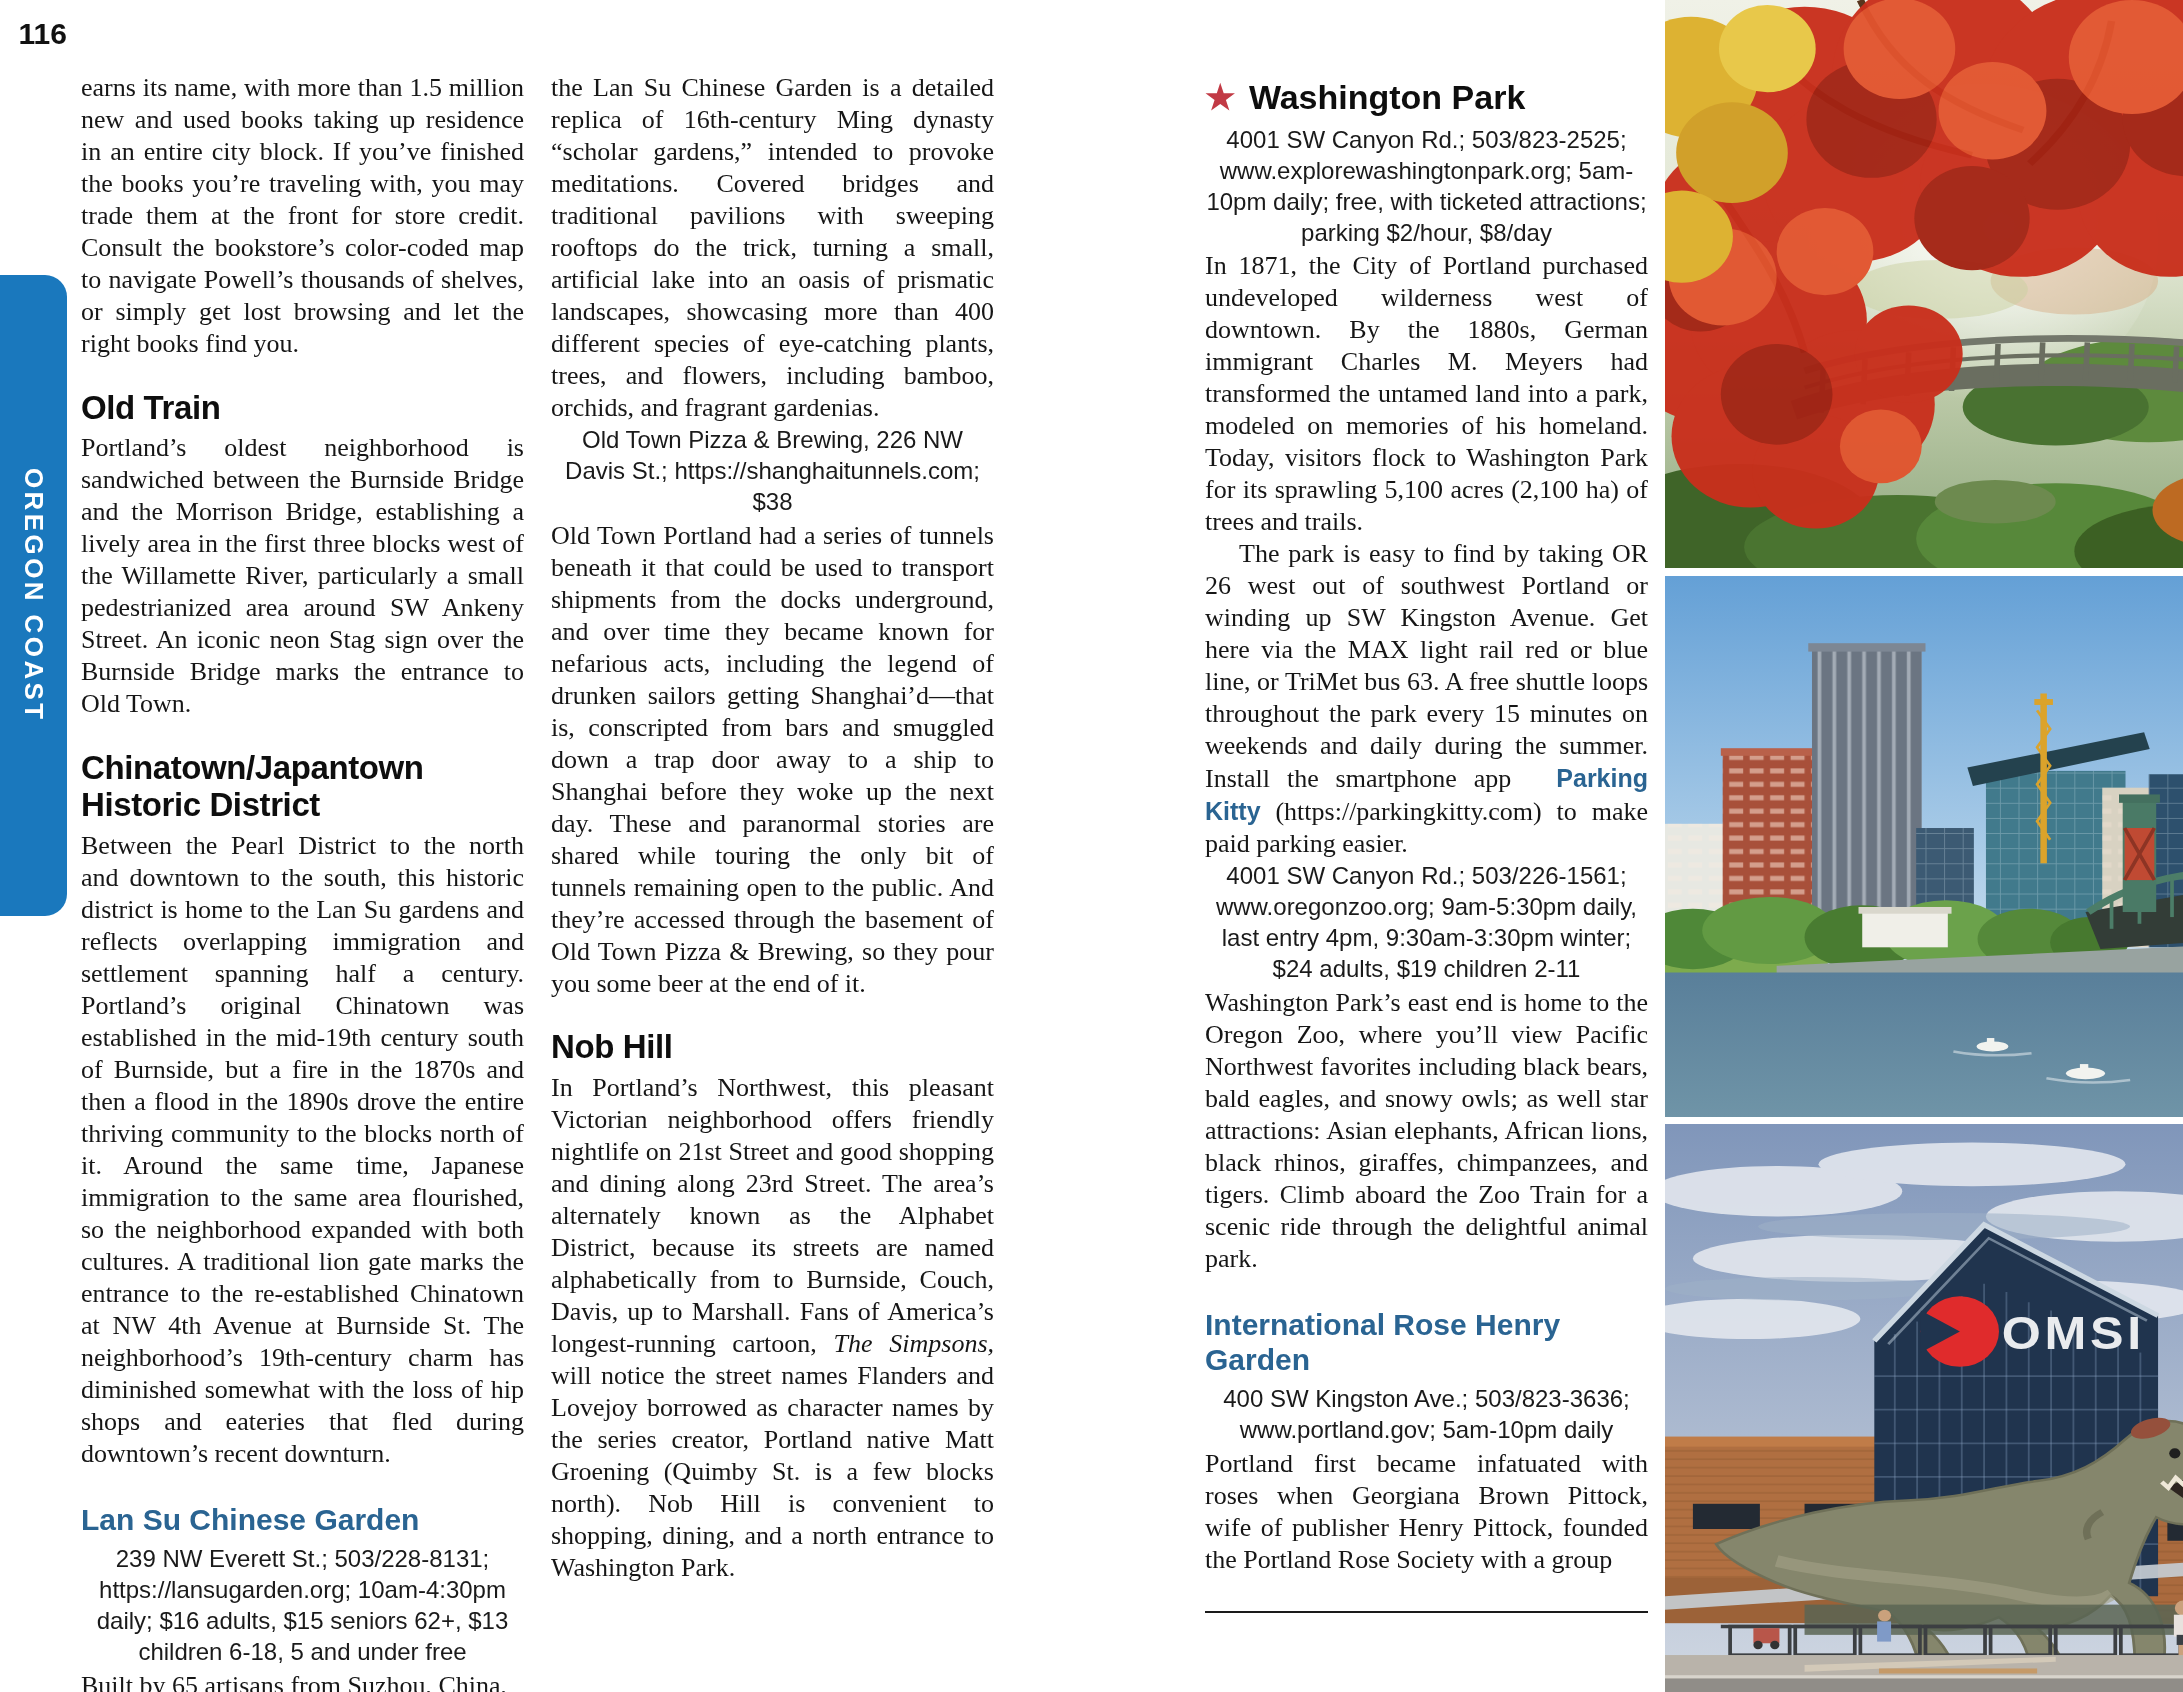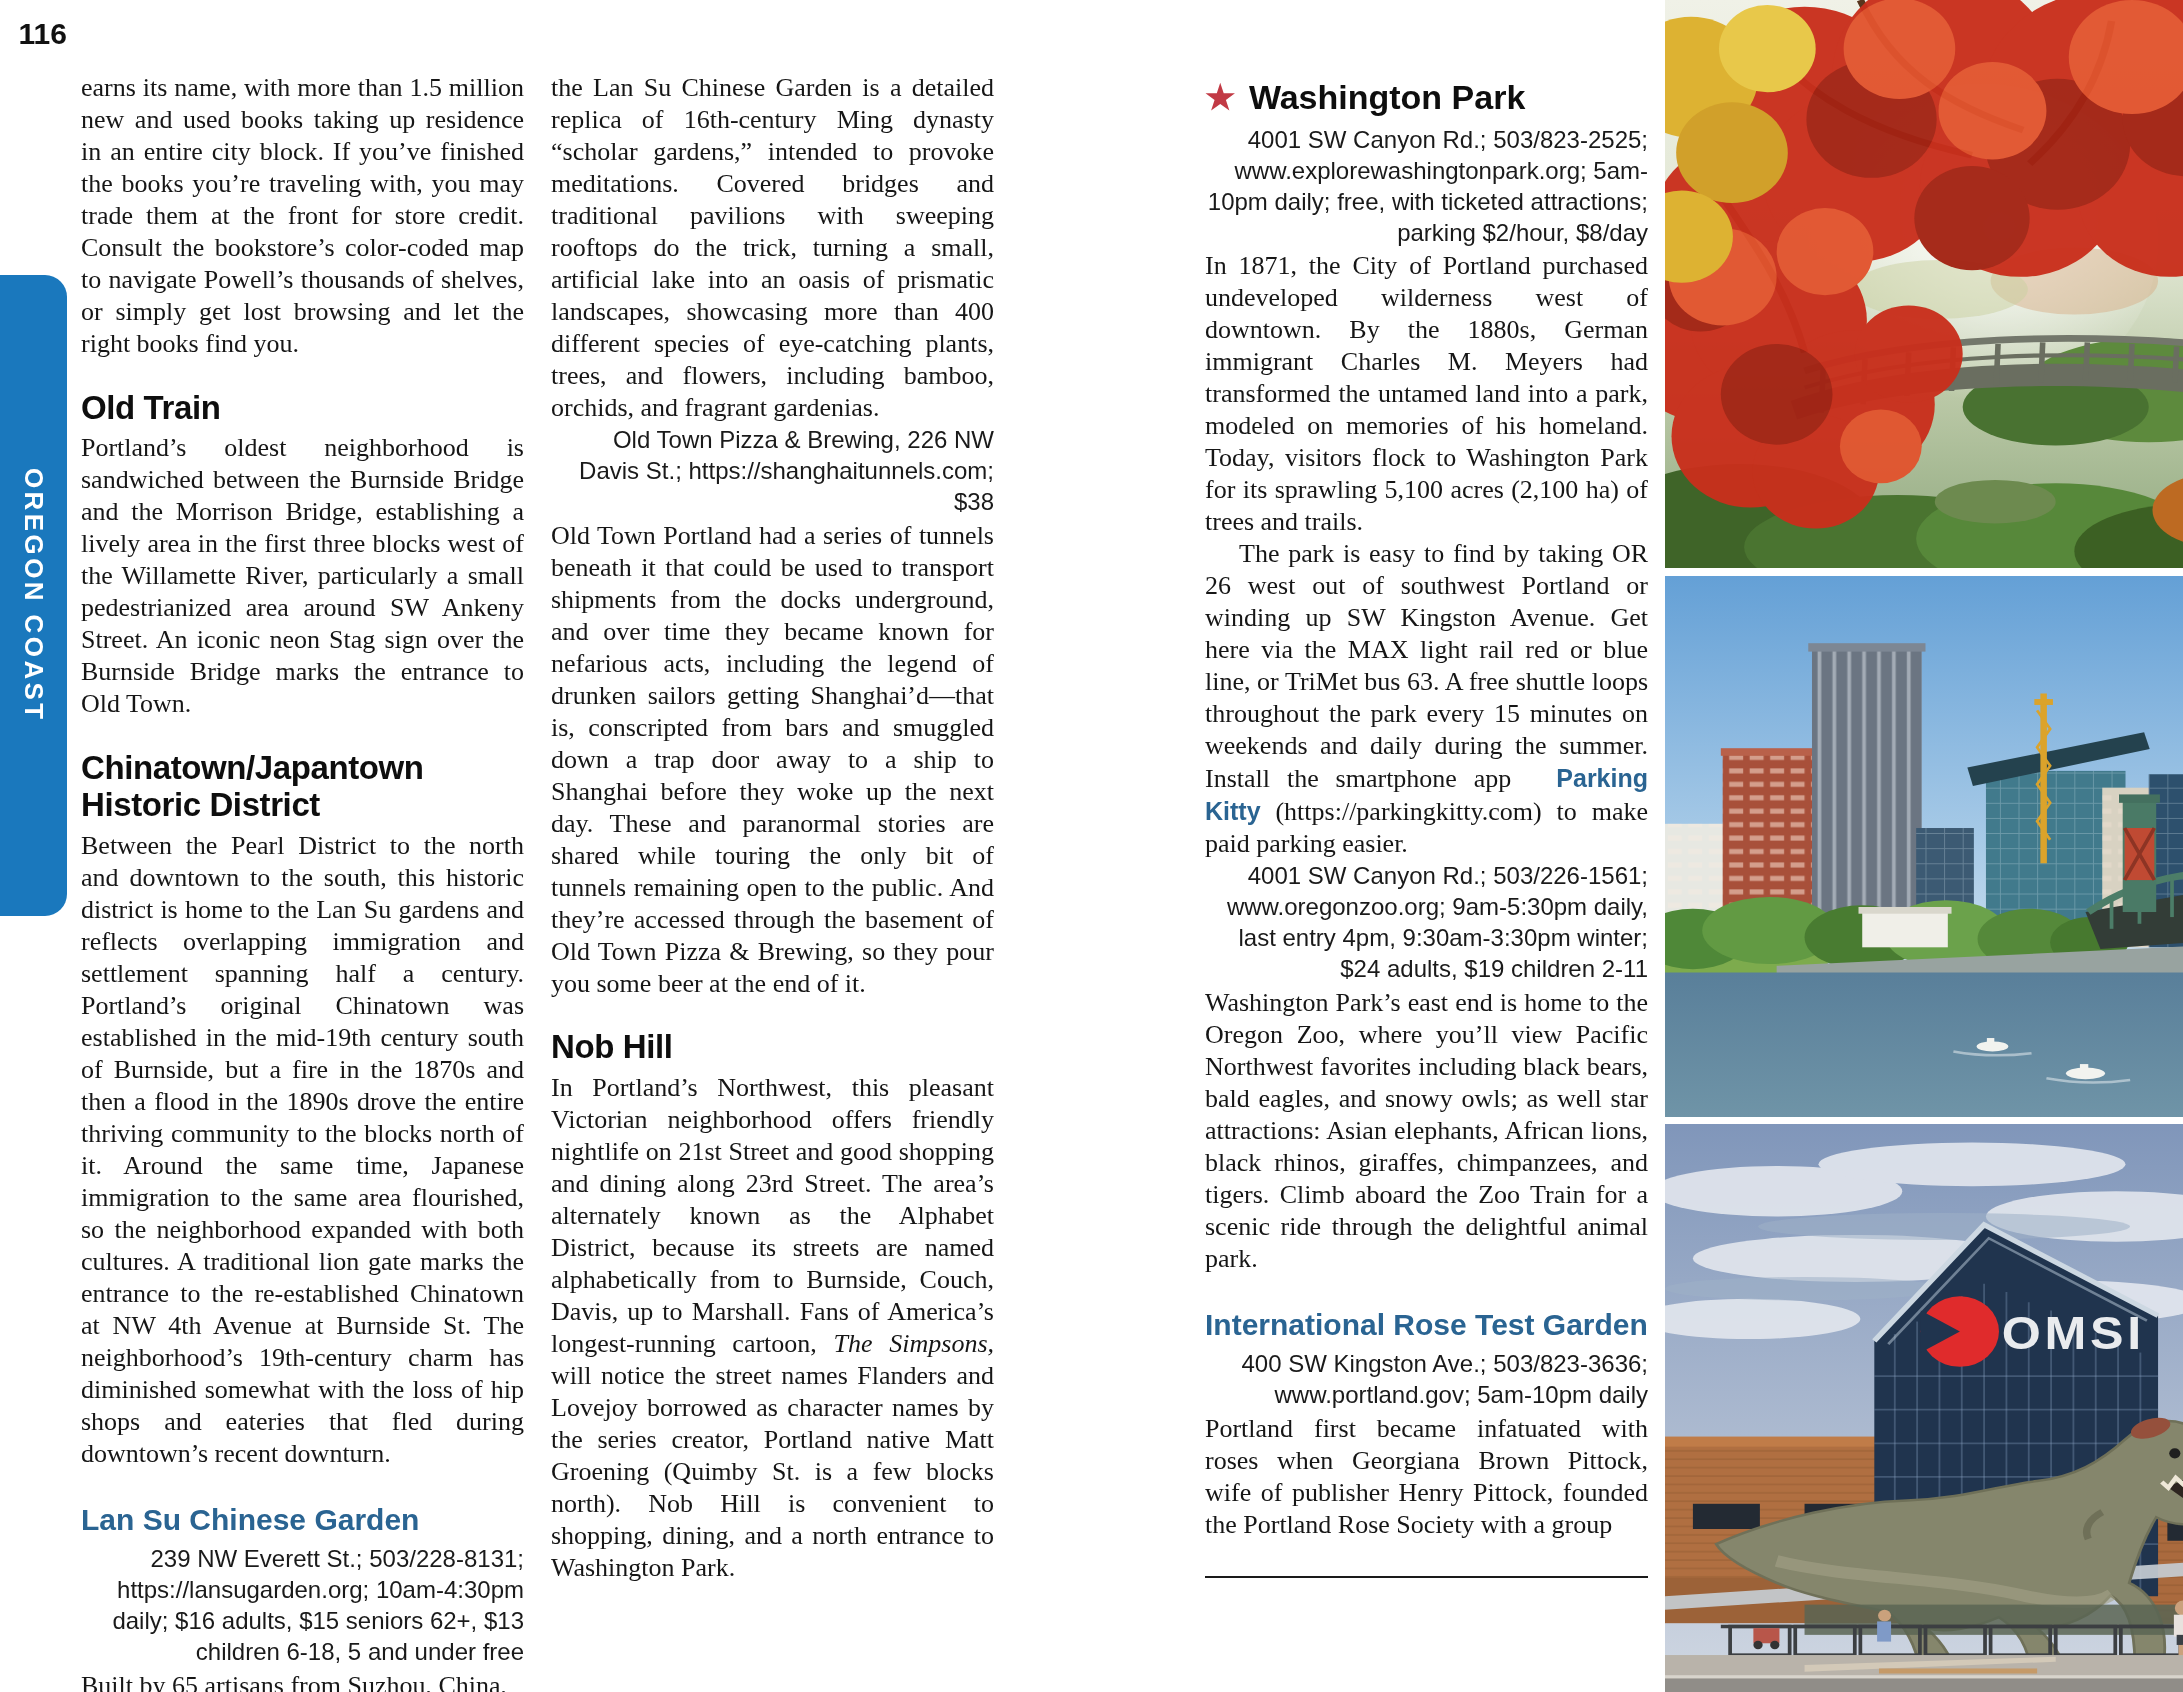--- a/index.html
+++ b/index.html
@@ -16,21 +16,21 @@
   
   .col{position:absolute;top:72px;width:443px;}
   #col1{left:81px;} #col2{left:551px;} #col3{left:1205px;top:77px;}
   .body{font-size:26px;line-height:32px;text-align:justify;color:#161616;margin:0;}
   .ind{text-indent:34px;}
   .h-section{font-family:"Liberation Sans",sans-serif;font-weight:bold;font-size:33px;line-height:37px;
              color:#0e0e0e;margin:28.6px 0 6.7px;white-space:pre-line;letter-spacing:-0.4px;}
   .sub{font-family:"Liberation Sans",sans-serif;font-weight:bold;font-size:30px;line-height:35px;
        color:#2a6492;margin:32px 0 6.7px;white-space:pre-line;}
   .det{font-family:"Liberation Sans",sans-serif;font-size:24px;line-height:31px;color:#1a1a1a;
-       margin:0 0 2.5px;text-align:right;}
+       margin:0 0 2.5px;text-align:center;}
   .h-star{font-family:"Liberation Sans",sans-serif;font-weight:bold;font-size:34px;line-height:40px;
           color:#0e0e0e;margin:0 0 6.7px;}
   .star{color:#c23a45;margin-right:13.4px;font-size:34px;}
   .italic{font-style:italic;}
   .applink{color:#2a6492;font-family:"Liberation Sans",sans-serif;font-weight:bold;font-size:25px;margin-left:28px;}
   .cap-rule{border:none;border-top:2.5px solid #1a1a1a;margin:35px 0 0;width:100%;}
   
   .photo{position:absolute;left:1665px;width:574px;overflow:hidden;background:#dfe3e0;}
   #photo1{top:0;height:568px;} #photo2{top:576px;height:541px;} #photo3{top:1124px;height:568px;}
   .photo svg{display:block;width:100%;height:100%;}
@@ -66,21 +66,21 @@
     <p class="body"><span>In Portland’s Northwest, this pleasant Victorian neighborhood offers friendly nightlife on 21st Street and good shopping and dining along 23rd Street. The area’s alternately known as the Alphabet District, because its streets are named alphabetically from to Burnside, Couch, Davis, up to Marshall. Fans of America’s longest-running cartoon, </span><span class="italic">The Simpsons,</span><span> will notice the street names Flanders and Lovejoy borrowed as character names by the series creator, Portland native Matt Groening (Quimby St. is a few blocks north). Nob Hill is convenient to shopping, dining, and a north entrance to Washington Park.</span></p>
   </div>
 
   <div class="col" id="col3">
     <h2 class="h-star"><span class="star">★</span><span>Washington Park</span></h2>
     <p class="det">4001 SW Canyon Rd.; 503/823-2525; www.explorewashingtonpark.org; 5am-10pm daily; free, with ticketed attractions; parking $2/hour, $8/day</p>
     <p class="body">In 1871, the City of Portland purchased undeveloped wilderness west of downtown. By the 1880s, German immigrant Charles M. Meyers had transformed the untamed land into a park, modeled on memories of his homeland. Today, visitors flock to Washington Park for its sprawling 5,100 acres (2,100 ha) of trees and trails.</p>
     <p class="body ind"><span>The park is easy to find by taking OR 26 west out of southwest Portland or winding up SW Kingston Avenue. Get here via the MAX light rail red or blue line, or TriMet bus 63. A free shuttle loops throughout the park every 15 minutes on weekends and daily during the summer. Install the smartphone app </span><span class="applink">Parking Kitty</span><span> (https://parkingkitty.com) to make paid parking easier.</span></p>
     <p class="det">4001 SW Canyon Rd.; 503/226-1561; www.oregonzoo.org; 9am-5:30pm daily, last entry 4pm, 9:30am-3:30pm winter; $24 adults, $19 children 2-11</p>
     <p class="body">Washington Park’s east end is home to the Oregon Zoo, where you’ll view Pacific Northwest favorites including black bears, bald eagles, and snowy owls; as well star attractions: Asian elephants, African lions, black rhinos, giraffes, chimpanzees, and tigers. Climb aboard the Zoo Train for a scenic ride through the delightful animal park.</p>
-    <h3 class="sub">International Rose Test Garden</h3>
+    <h3 class="sub">International Rose Henry Garden</h3>
     <p class="det">400 SW Kingston Ave.; 503/823-3636; www.portland.gov; 5am-10pm daily</p>
     <p class="body">Portland first became infatuated with roses when Georgiana Brown Pittock, wife of publisher Henry Pittock, founded the Portland Rose Society with a group</p>
     <hr class="cap-rule">
 
   </div>
 
   <div class="photo" id="photo1">
     <svg viewBox="0 0 617 677" preserveAspectRatio="none" aria-hidden="true">
       <defs>
         <linearGradient id="g1sky" x1="0" y1="0" x2="0" y2="1">

